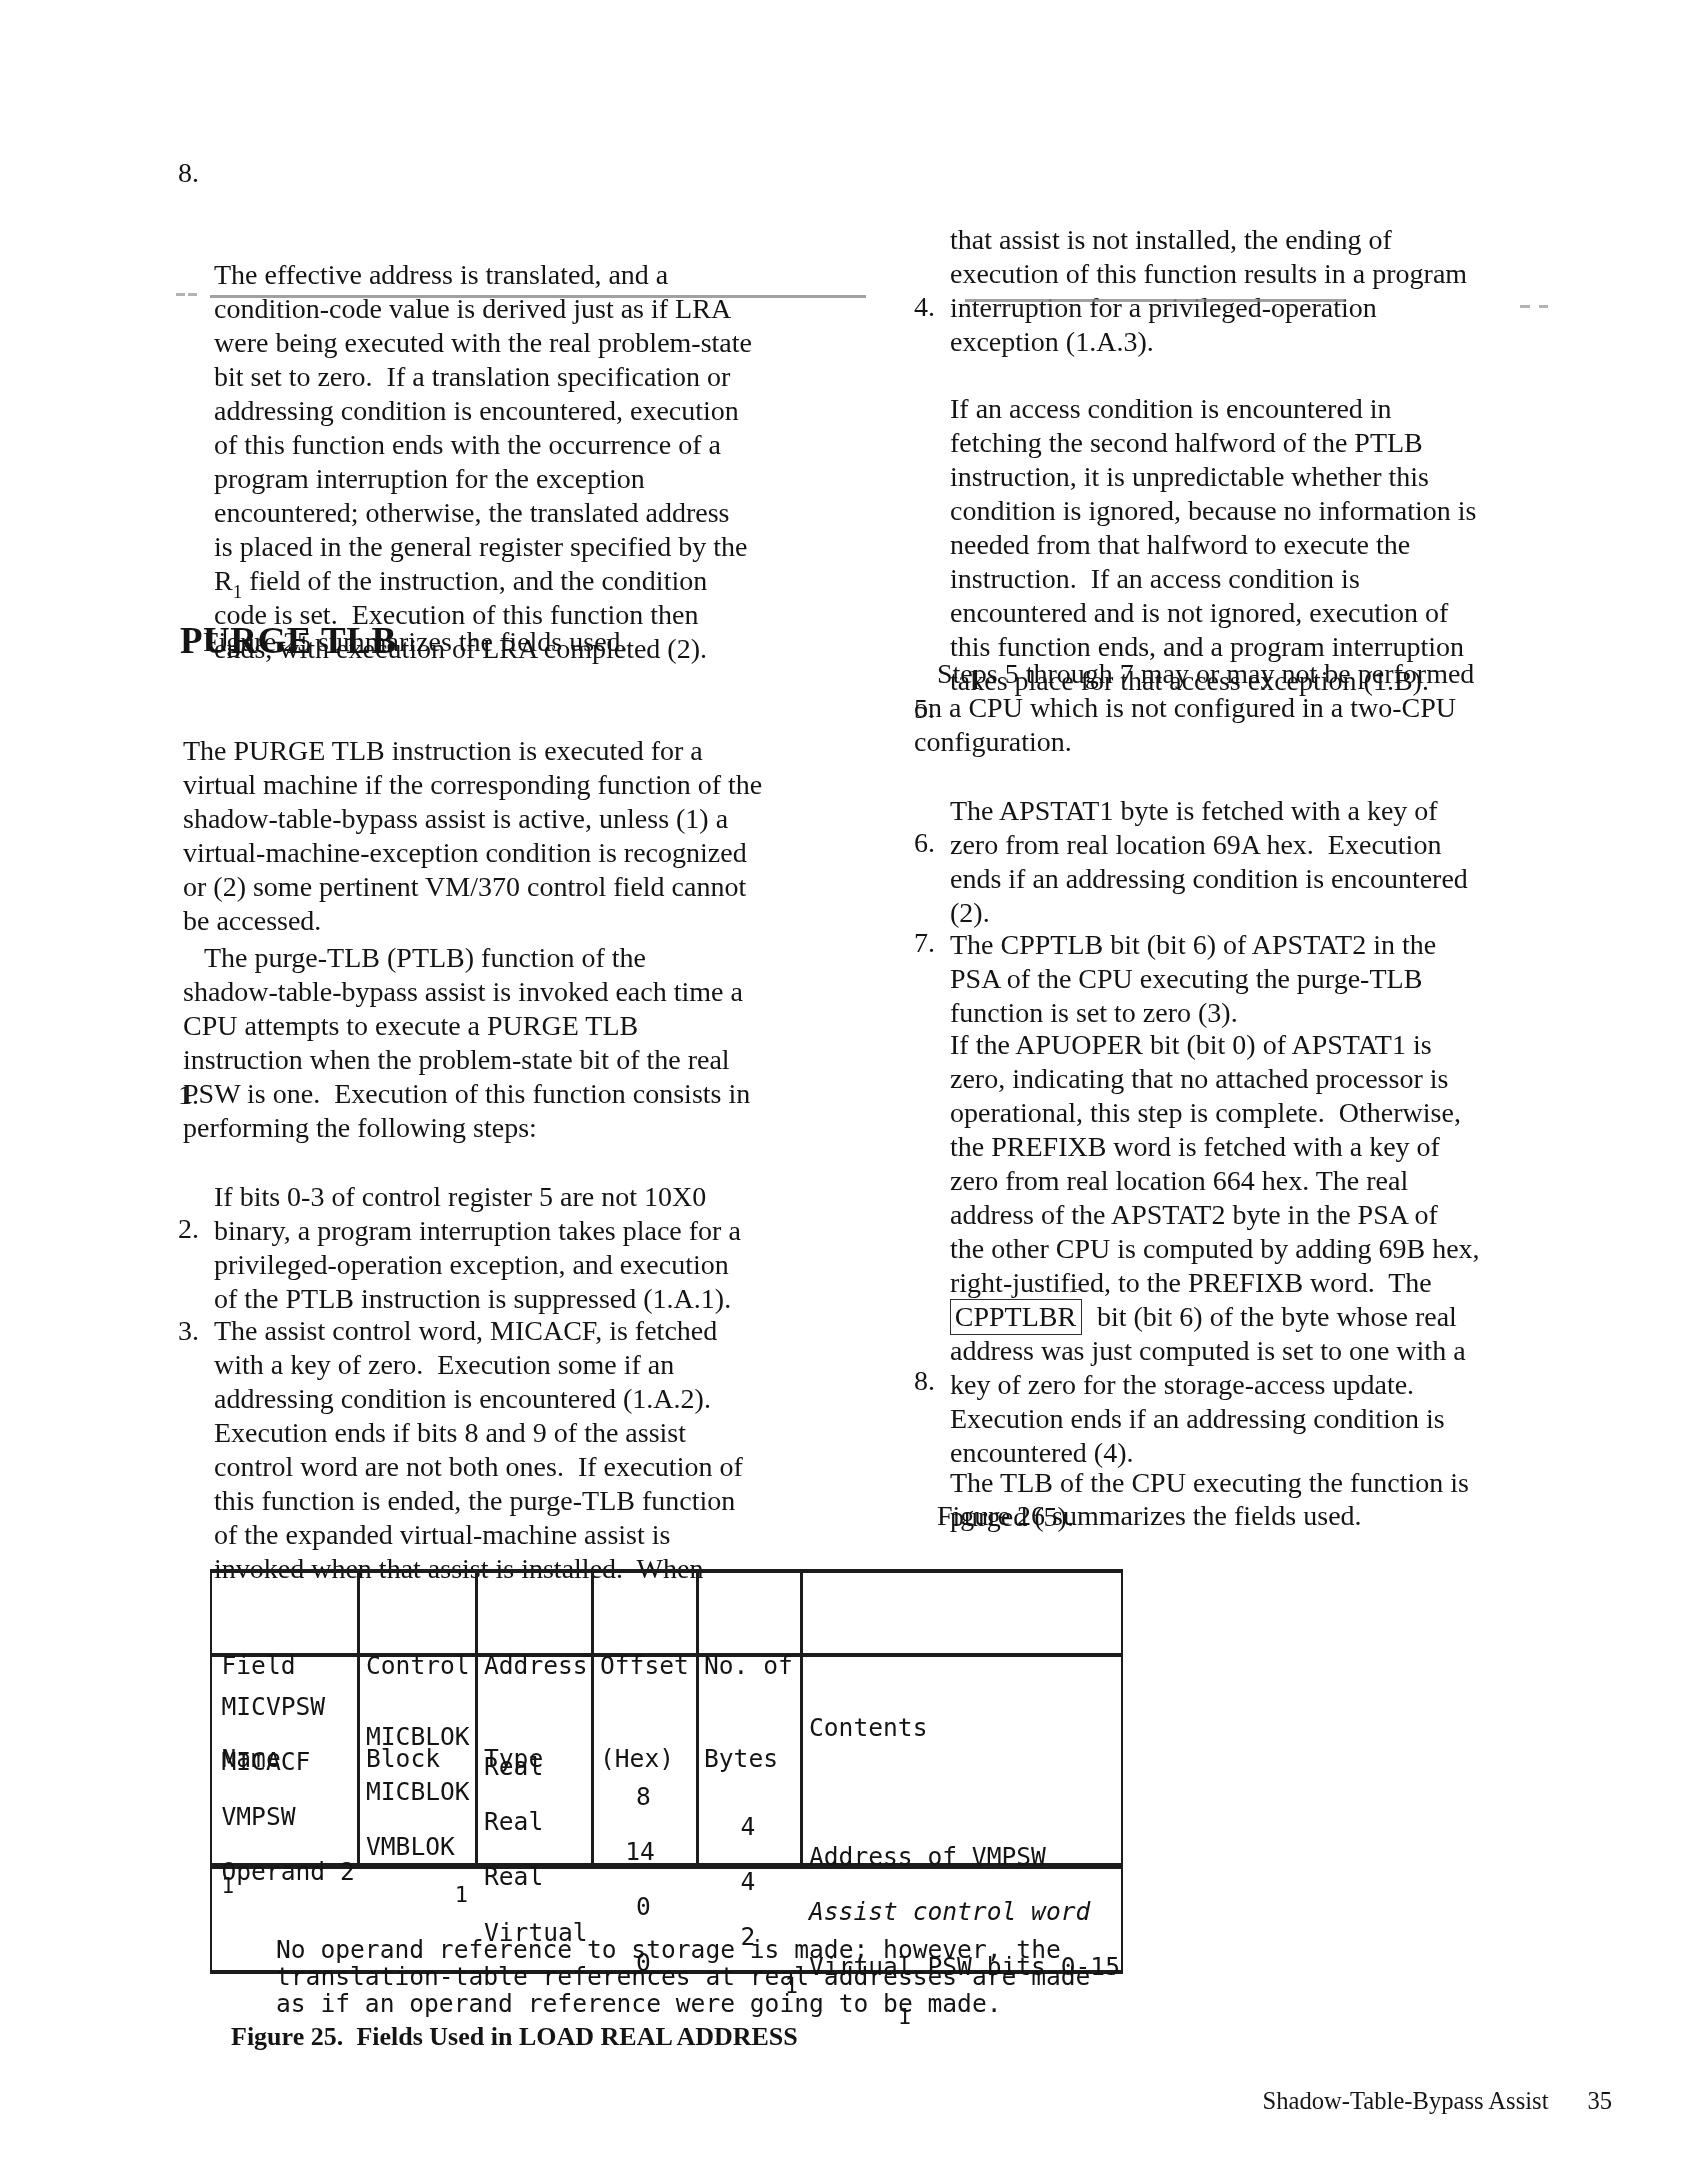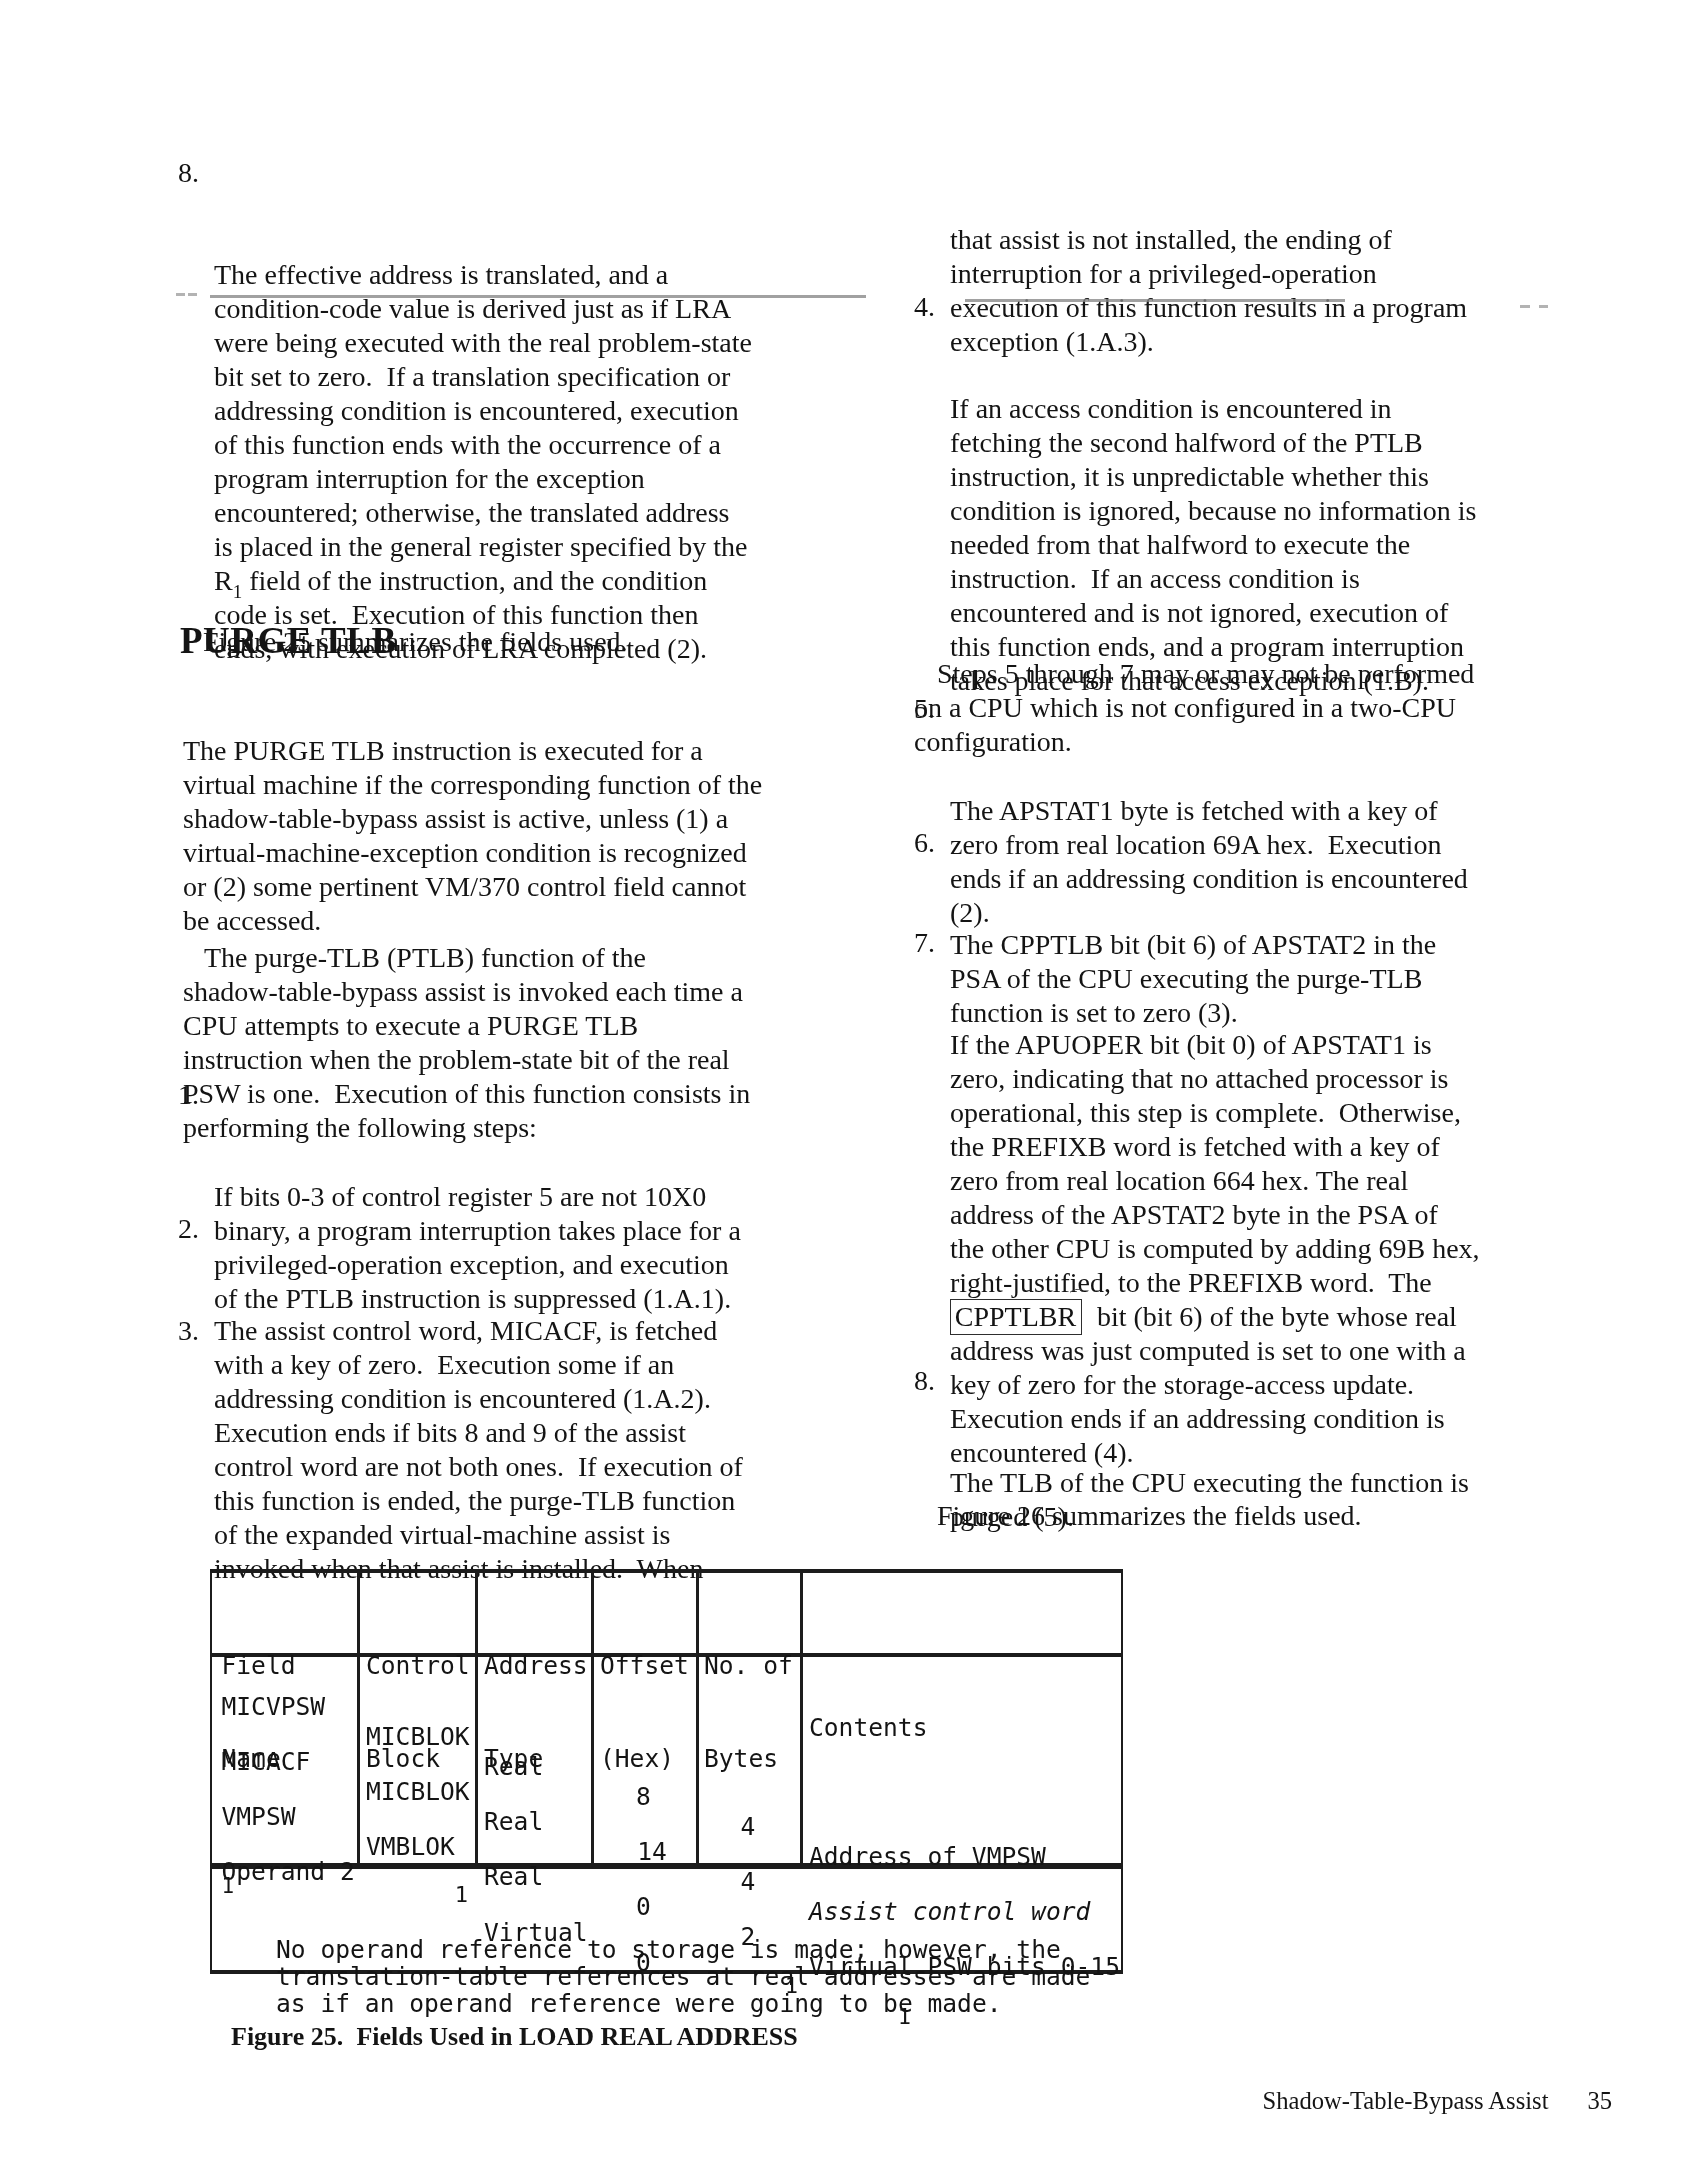--- a/index.html
+++ b/index.html
@@ -83,21 +83,21 @@
     <span class="num">2.</span>
     <div><div class="ln">The assist control word, MICACF, is fetched</div><div class="ln">with a key of zero.  Execution some if an</div><div class="ln">addressing condition is encountered (1.A.2).</div></div>
   </div>
 
   <div class="tblock" style="left:214px; top:1314px;">
     <span class="num">3.</span>
     <div><div class="ln">Execution ends if bits 8 and 9 of the assist</div><div class="ln">control word are not both ones.  If execution of</div><div class="ln">this function is ended, the purge-TLB function</div><div class="ln">of the expanded virtual-machine assist is</div><div class="ln">invoked when that assist is installed.  When</div></div>
   </div>
 
   <div class="tblock" style="left:950px; top:155px;">
-    <div><div class="ln">that assist is not installed, the ending of</div><div class="ln">interruption for a privileged-operation</div><div class="ln">execution of this function results in a program</div><div class="ln">exception (1.A.3).</div></div>
+    <div><div class="ln">that assist is not installed, the ending of</div><div class="ln">execution of this function results in a program</div><div class="ln">interruption for a privileged-operation</div><div class="ln">exception (1.A.3).</div></div>
   </div>
 
   <div class="tblock" style="left:950px; top:290px;">
     <span class="num">4.</span>
     <div><div class="ln">If an access condition is encountered in</div><div class="ln">fetching the second halfword of the PTLB</div><div class="ln">instruction, it is unpredictable whether this</div><div class="ln">condition is ignored, because no information is</div><div class="ln">needed from that halfword to execute the</div><div class="ln">instruction.  If an access condition is</div><div class="ln">encountered and is not ignored, execution of</div><div class="ln">this function ends, and a program interruption</div><div class="ln">takes place for that access exception (1.B).</div></div>
   </div>
 
   <div class="tblock fl-indent24" style="left:914px; top:589px;">
     <div><div class="ln">Steps 5 through 7 may or may not be performed</div><div class="ln">on a CPU which is not configured in a two-CPU</div><div class="ln">configuration.</div></div>
   </div>
@@ -176,21 +176,21 @@
       <span class="cell" style="left:154px;">MICBLOK</span>
       <span class="cell" style="left:272px;">Real</span>
       <span class="cell cnum" style="left:379px; width:105px;">8</span>
       <span class="cell cnum" style="left:484px; width:104px;">4</span>
       <span class="cell" style="left:597px;">Address of VMPSW</span>
     </div>
     <div class="trow" style="top:144px;">
       <span class="cell" style="left:9.5px;">MICACF</span>
       <span class="cell" style="left:154px;">MICBLOK</span>
       <span class="cell" style="left:272px;">Real</span>
-      <span class="cell cnum" style="left:379px; width:98px;padding-left:12px;">14</span>
+      <span class="cell cnum" style="left:379px; width:98px;">14</span>
       <span class="cell cnum" style="left:484px; width:104px;">4</span>
       <span class="cell" style="left:597px;font-style:italic;">Assist control word</span>
     </div>
     <div class="trow" style="top:199px;">
       <span class="cell" style="left:9.5px;">VMPSW</span>
       <span class="cell" style="left:154px;">VMBLOK</span>
       <span class="cell" style="left:272px;">Real</span>
       <span class="cell cnum" style="left:379px; width:105px;">0</span>
       <span class="cell cnum" style="left:484px; width:104px;">2</span>
       <span class="cell" style="left:597px;">Virtual PSW bits 0-15</span>

